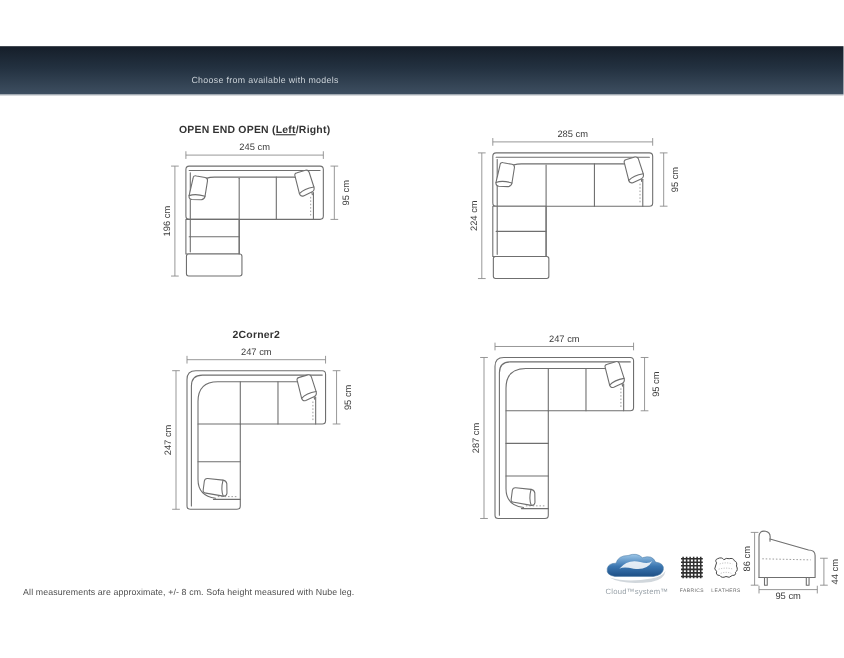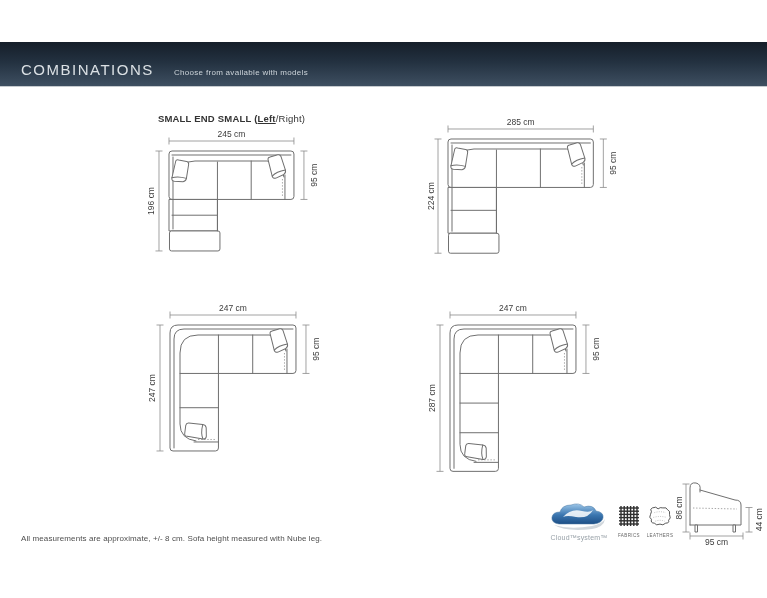--- a/index.html
+++ b/index.html
@@ -13,21 +13,21 @@
         border-bottom:1px solid #c6cbcf}
   .band-title{position:absolute;left:21px;top:19px;font-size:15px;font-weight:400;
               letter-spacing:1.5px;color:#dbe0e4}
   .band-sub{position:absolute;left:174px;top:26px;font-size:8px;letter-spacing:.3px;color:#ccd3d9}
 
   
   .diagram{position:absolute;text-align:center}
   .dtitle{font-size:9.5px;line-height:12px;color:#333;letter-spacing:.2px;white-space:nowrap}
   .dtitle .b{font-weight:700}
   .dtitle .ul{text-decoration:underline}
-  .dtitle .reg{font-weight:400}
+  .dtitle .reg{font-weight:700}
   .drawing{margin-top:4px}
   .drawing svg{display:block;margin:0 auto}
 
   svg .sofa{fill:none;stroke:#6f6f6f;stroke-width:1;stroke-linejoin:round;stroke-linecap:round}
   svg .sofab{fill:#ffffff;stroke:#6f6f6f;stroke-width:1;stroke-linejoin:round}
   svg .dot{fill:none;stroke:#8f8f8f;stroke-width:.8;stroke-dasharray:1.4 1.7}
   svg .dim{stroke:#8a8a8a;stroke-width:.8}
   svg .dimtxt{font-size:8.5px;fill:#3b3b3b;font-family:"Liberation Sans",sans-serif}
 
   
@@ -37,26 +37,25 @@
   .swatch{position:absolute;top:506px;width:36px;text-align:center}
   .swatch-label{margin-top:3px;font-size:4.5px;color:#666;letter-spacing:.4px}
   .sideview{position:absolute;left:675px;top:478px}
 </style>
 </head>
 <body>
 
 <div class="page">
 
   <header class="band">
-    <h1 class="band-title">COMBINATIONS</h1>
     <span class="band-sub">Choose from available with models</span>
   </header>
 
   <section class="diagram" style="left:143px;top:113px;width:177px">
-    <div class="dtitle"><span class="b">SMALL END SMALL (</span><span class="b ul">Left</span><span class="reg">/Right)</span></div>
+    <div class="dtitle"><span class="b">OPEN END OPEN (</span><span class="b ul">Left</span><span class="reg">/Right)</span></div>
     <div class="drawing">
         <svg width="176.9" height="125.0" viewBox="-26 -22 176.9 125.0">
      <g>
     <line class="dim" x1="0" y1="-10" x2="124.95" y2="-10"></line>
     <line class="dim" x1="0" y1="-13.5" x2="0" y2="-6.5"></line>
     <line class="dim" x1="124.95" y1="-13.5" x2="124.95" y2="-6.5"></line>
     <text class="dimtxt" x="62.475" y="-14.5" text-anchor="middle">245 cm</text>
           </g>
      <g>
     <line class="dim" x1="-10" y1="0" x2="-10" y2="99.96000000000001"></line>
@@ -135,20 +134,21 @@
             <g transform="translate(117.35,6) rotate(-13)">
     <path class="sofab" d="M1.5,4 Q1,1 4,1 L12,0.5 Q14.5,0.5 14.8,3 L16,17 Q16.2,20 13.5,21 L5,22.8 Q2,23 1.8,20 Z"></path>
     <path class="sofa" d="M1.8,20 Q7,16.5 16,17"></path>
             </g>
           </g>
    </svg>
       </div>
   </section>
 
   <section class="diagram" style="left:144px;top:299px;width:178px">
+    <div class="dtitle"><span class="b">2Corner2</span><span class="b ul"></span><span class="reg"></span></div>
     <div class="drawing">
         <svg width="178.0" height="151.0" viewBox="-26 -22 178.0 151.0">
      <g>
     <line class="dim" x1="0" y1="-10" x2="125.97" y2="-10"></line>
     <line class="dim" x1="0" y1="-13.5" x2="0" y2="-6.5"></line>
     <line class="dim" x1="125.97" y1="-13.5" x2="125.97" y2="-6.5"></line>
     <text class="dimtxt" x="62.985" y="-14.5" text-anchor="middle">247 cm</text>
           </g>
      <g>
     <line class="dim" x1="-10" y1="0" x2="-10" y2="125.97"></line>

